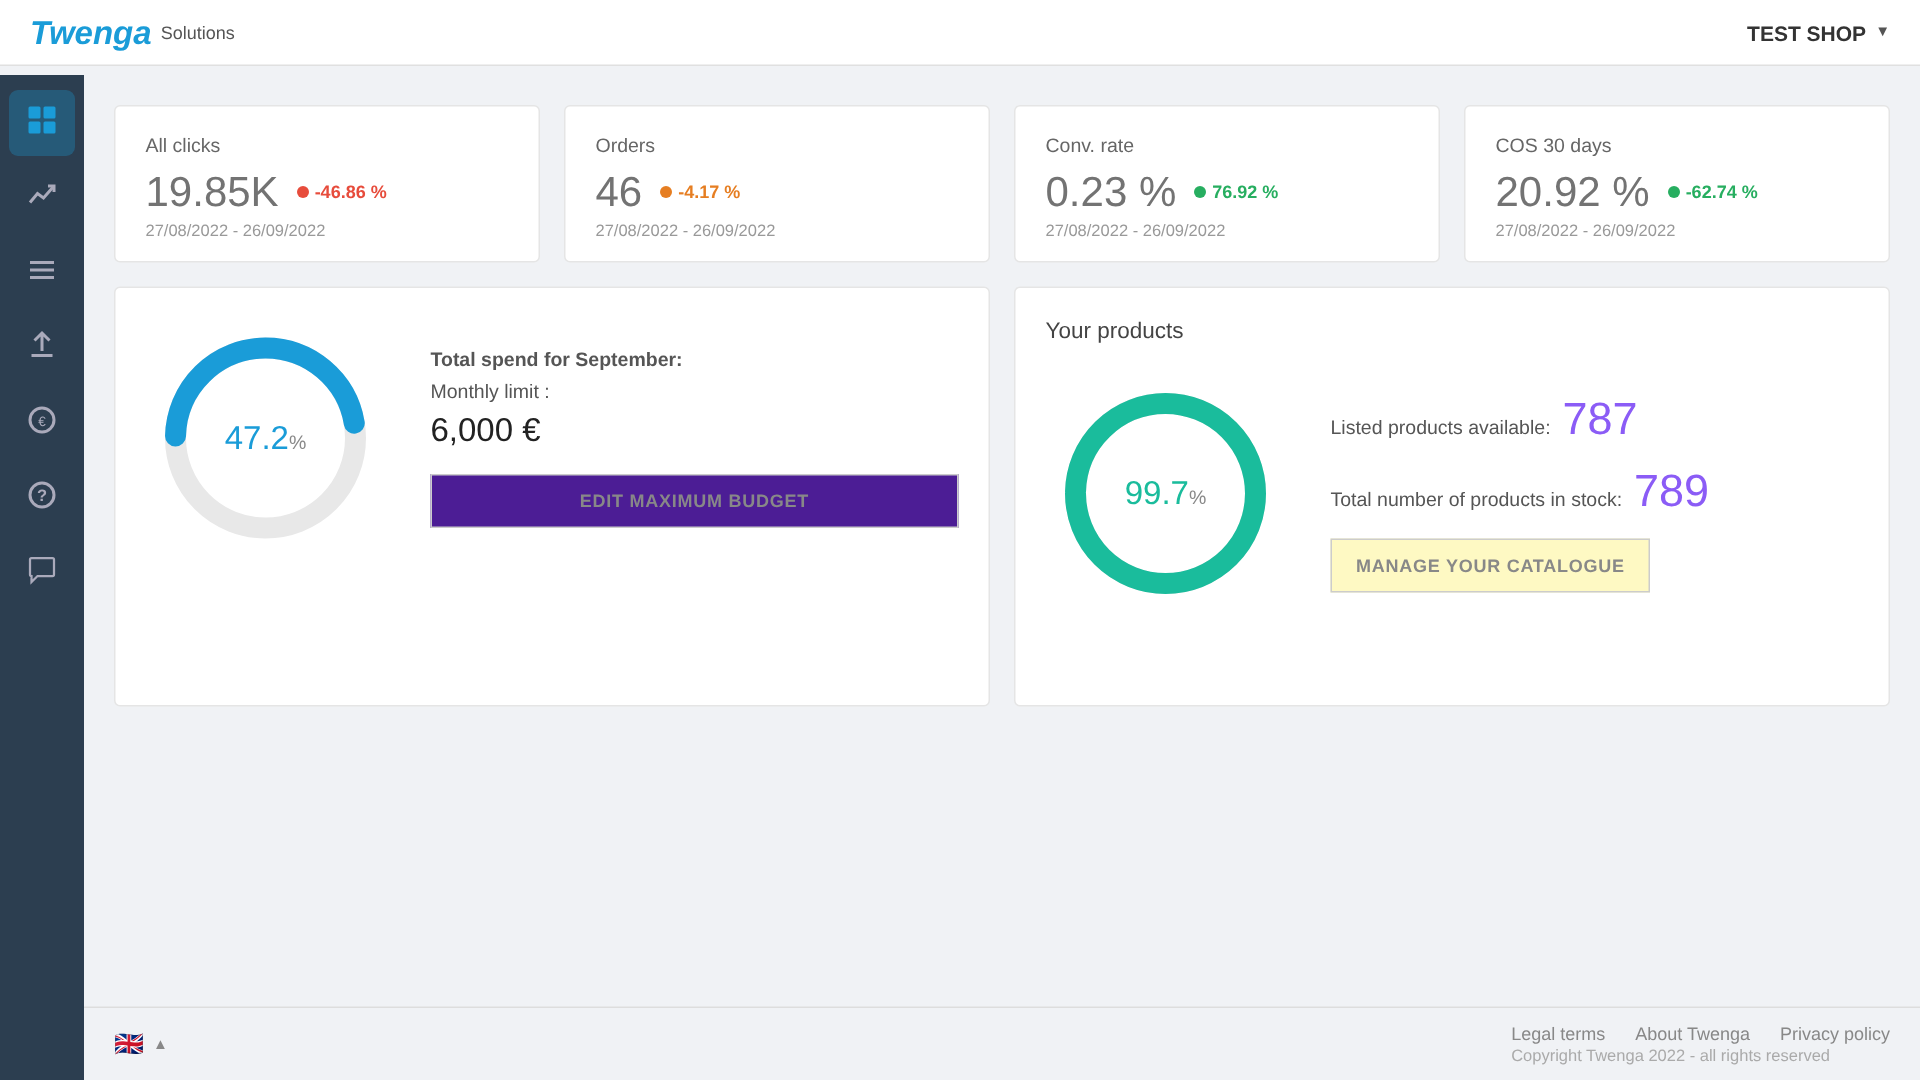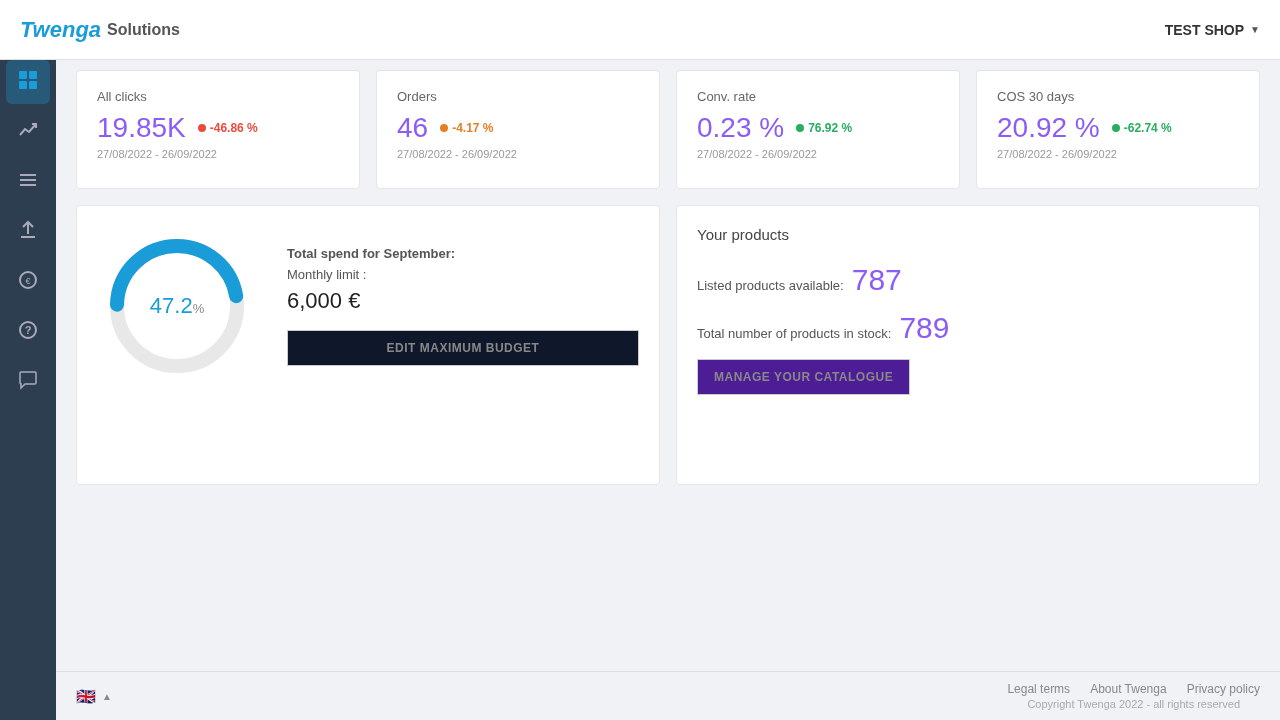--- a/index.html
+++ b/index.html
@@ -1,33 +1,33 @@
 <!DOCTYPE html>
 <html><head>
   <meta charset="utf-8">
   <style>
     * { box-sizing: border-box; margin: 0; padding: 0; }
     body { font-family: 'Segoe UI', Arial, sans-serif; background: #f0f2f5; color: #333; display: flex; flex-direction: column; min-height: 720px; }
 
     
     .topnav {
       background: #fff;
-      height: 60px;
+      height: 44px;
       display: flex;
       align-items: center;
       justify-content: space-between;
       padding: 0 20px;
       border-bottom: 1px solid #e0e0e0;
       position: fixed;
       top: 0; left: 0; right: 0;
       z-index: 100;
     }
     .logo { display: flex; align-items: center; gap: 6px; }
     .logo-twenga { color: #1a9cd8; font-size: 22px; font-weight: 700; font-style: italic; }
-    .logo-solutions { color: #555; font-size: 16px; font-weight: 700; }
+    .logo-solutions { color: #555; font-size: 12px; font-weight: 400; }
     .shop-selector { display: flex; align-items: center; gap: 6px; font-size: 14px; font-weight: 600; color: #333; cursor: pointer; }
     .chevron-down { font-size: 10px; color: #555; }
 
     
     .sidebar {
       position: fixed;
       top: 50px; left: 0; bottom: 0;
       width: 56px;
       background: #2c3e50;
       display: flex;
@@ -59,26 +59,26 @@
     
     .stats-row {
       display: grid;
       grid-template-columns: repeat(4, 1fr);
       gap: 16px;
       margin-bottom: 16px;
     }
     .stat-card {
       background: #fff;
       border-radius: 4px;
-      padding: 18px 20px 28px;
+      padding: 18px 20px 14px;
       border: 1px solid #e5e5e5;
     }
     .stat-title { font-size: 13px; color: #666; margin-bottom: 8px; }
     .stat-value-row { display: flex; align-items: center; gap: 12px; margin-bottom: 4px; }
-    .stat-value { font-size: 28px; font-weight: 300; color: #8b5cf6; }
+    .stat-value { font-size: 28px; font-weight: 300; color: #737373; }
     .stat-badge { display: flex; align-items: center; gap: 4px; font-size: 12px; font-weight: 600; }
     .badge-dot { width: 8px; height: 8px; border-radius: 50%; }
     .badge-red { color: #e74c3c; }
     .badge-red .badge-dot { background: #e74c3c; }
     .badge-orange { color: #e67e22; }
     .badge-orange .badge-dot { background: #e67e22; }
     .badge-green { color: #27ae60; }
     .badge-green .badge-dot { background: #27ae60; }
     .stat-date { font-size: 11px; color: #999; }
 
@@ -113,21 +113,21 @@
       font-weight: 300;
       color: #1a9cd8;
     }
     .expenditure-info { flex: 1; }
     .exp-label { font-size: 13px; color: #555; margin-bottom: 6px; font-weight: bold; }
     .exp-value { font-size: 22px; font-weight: 300; color: #222; margin-bottom: 20px; }
     .exp-limit-label { font-size: 13px; color: #555; margin-bottom: 6px; }
     .exp-limit-value { font-size: 22px; font-weight: 300; color: #222; margin-bottom: 16px; }
     .edit-budget-btn {
       border: 1px solid #ccc;
-      background: #0f172a;
+      background: #4c1d95;
       padding: 10px 16px;
       font-size: 12px;
       font-weight: 600;
       color: #888;
       cursor: pointer;
       letter-spacing: 0.5px;
       text-transform: uppercase;
       width: 100%;
       text-align: center;
     }
@@ -138,21 +138,21 @@
       align-items: center;
       gap: 30px;
     }
     .donut-teal .donut-center-text { color: #1abc9c; }
     .products-info { flex: 1; }
     .prod-line { display: flex; align-items: baseline; gap: 8px; margin-bottom: 14px; text-align: right; }
     .prod-label { font-size: 13px; color: #555; }
     .prod-count { font-size: 30px; font-weight: 300; color: #8b5cf6; }
     .manage-btn {
       border: 1px solid #ccc;
-      background: #4c1d95;
+      background: #fef9c3;
       padding: 10px 16px;
       font-size: 12px;
       font-weight: 600;
       color: #888;
       cursor: pointer;
       letter-spacing: 0.5px;
       text-transform: uppercase;
     }
 
     
@@ -164,21 +164,21 @@
       justify-content: space-between;
       align-items: center;
       font-size: 12px;
       color: #888;
       border-top: 1px solid #ddd;
     }
     .footer-left { display: flex; align-items: center; gap: 6px; }
     .flag { font-size: 16px; }
     .footer-right { display: flex; gap: 20px; align-items: flex-end; }
     .footer-right a { color: #888; text-decoration: none; }
-    .footer-copy { text-align: center; font-size: 11px; color: #aaa; margin-top: 2px; }
+    .footer-copy { text-align: left; font-size: 11px; color: #aaa; margin-top: 2px; }
     .footer-right-block { text-align: right; }
   </style>
 </head>
 <body>
 
 <div class="topnav">
   <div class="logo">
     <span class="logo-twenga">Twenga</span>
     <span class="logo-solutions">Solutions</span>
   </div>
@@ -327,20 +327,30 @@
           <button class="edit-budget-btn">EDIT MAXIMUM BUDGET</button>
         </div>
 
       </div>
     </div>
 
     <div class="panel">
       <div class="panel-title">Your products</div>
       <div class="products-content">
 
+        <div class="donut-container donut-teal">
+          <svg viewBox="0 0 160 160">
+            <circle cx="80" cy="80" r="60" fill="none" stroke="#e8e8e8" stroke-width="14"></circle>
+
+            <circle cx="80" cy="80" r="60" fill="none" stroke="#1abc9c" stroke-width="14" stroke-dasharray="376.76 1.13" stroke-dashoffset="94.25" stroke-linecap="round" transform="rotate(-90 80 80)"></circle>
+          </svg>
+          <div class="donut-center-text" style="color:#1abc9c">
+            <span>99.7</span><span style="font-size:13px;color:#888">%</span>
+          </div>
+        </div>
 
         <div class="products-info">
           <div class="prod-line">
             <span class="prod-label">Listed products available:</span>
             <span class="prod-count">787</span>
           </div>
           <div class="prod-line">
             <span class="prod-label">Total number of products in stock:</span>
             <span class="prod-count">789</span>
           </div>

